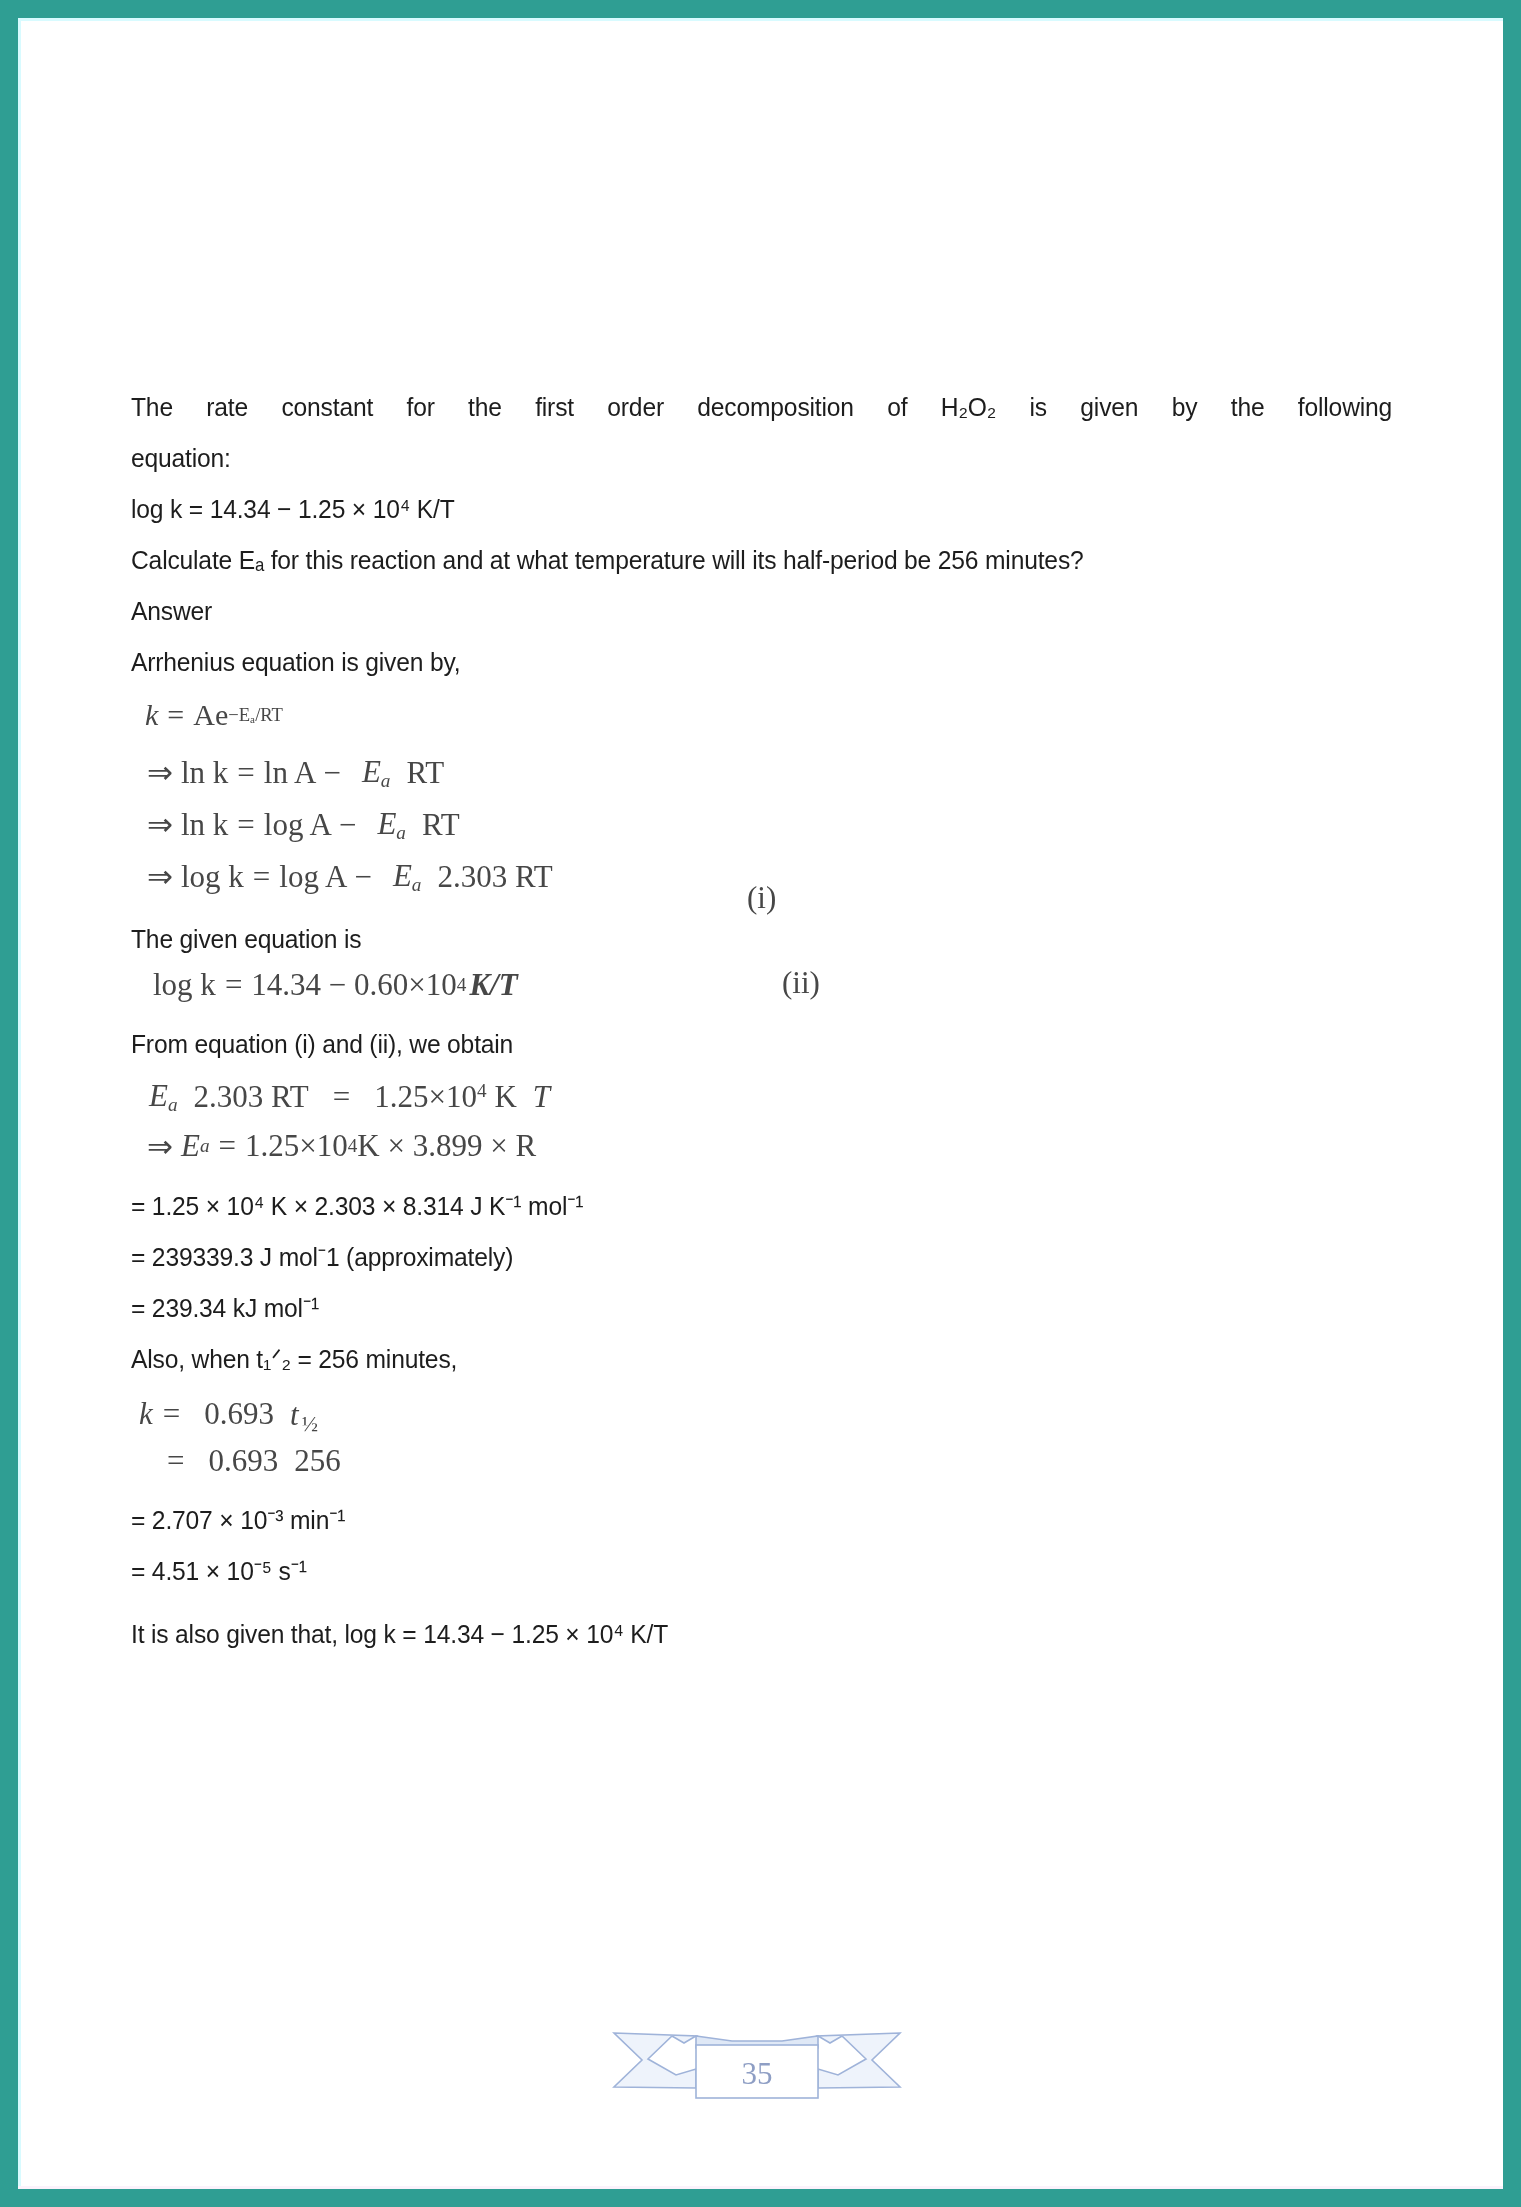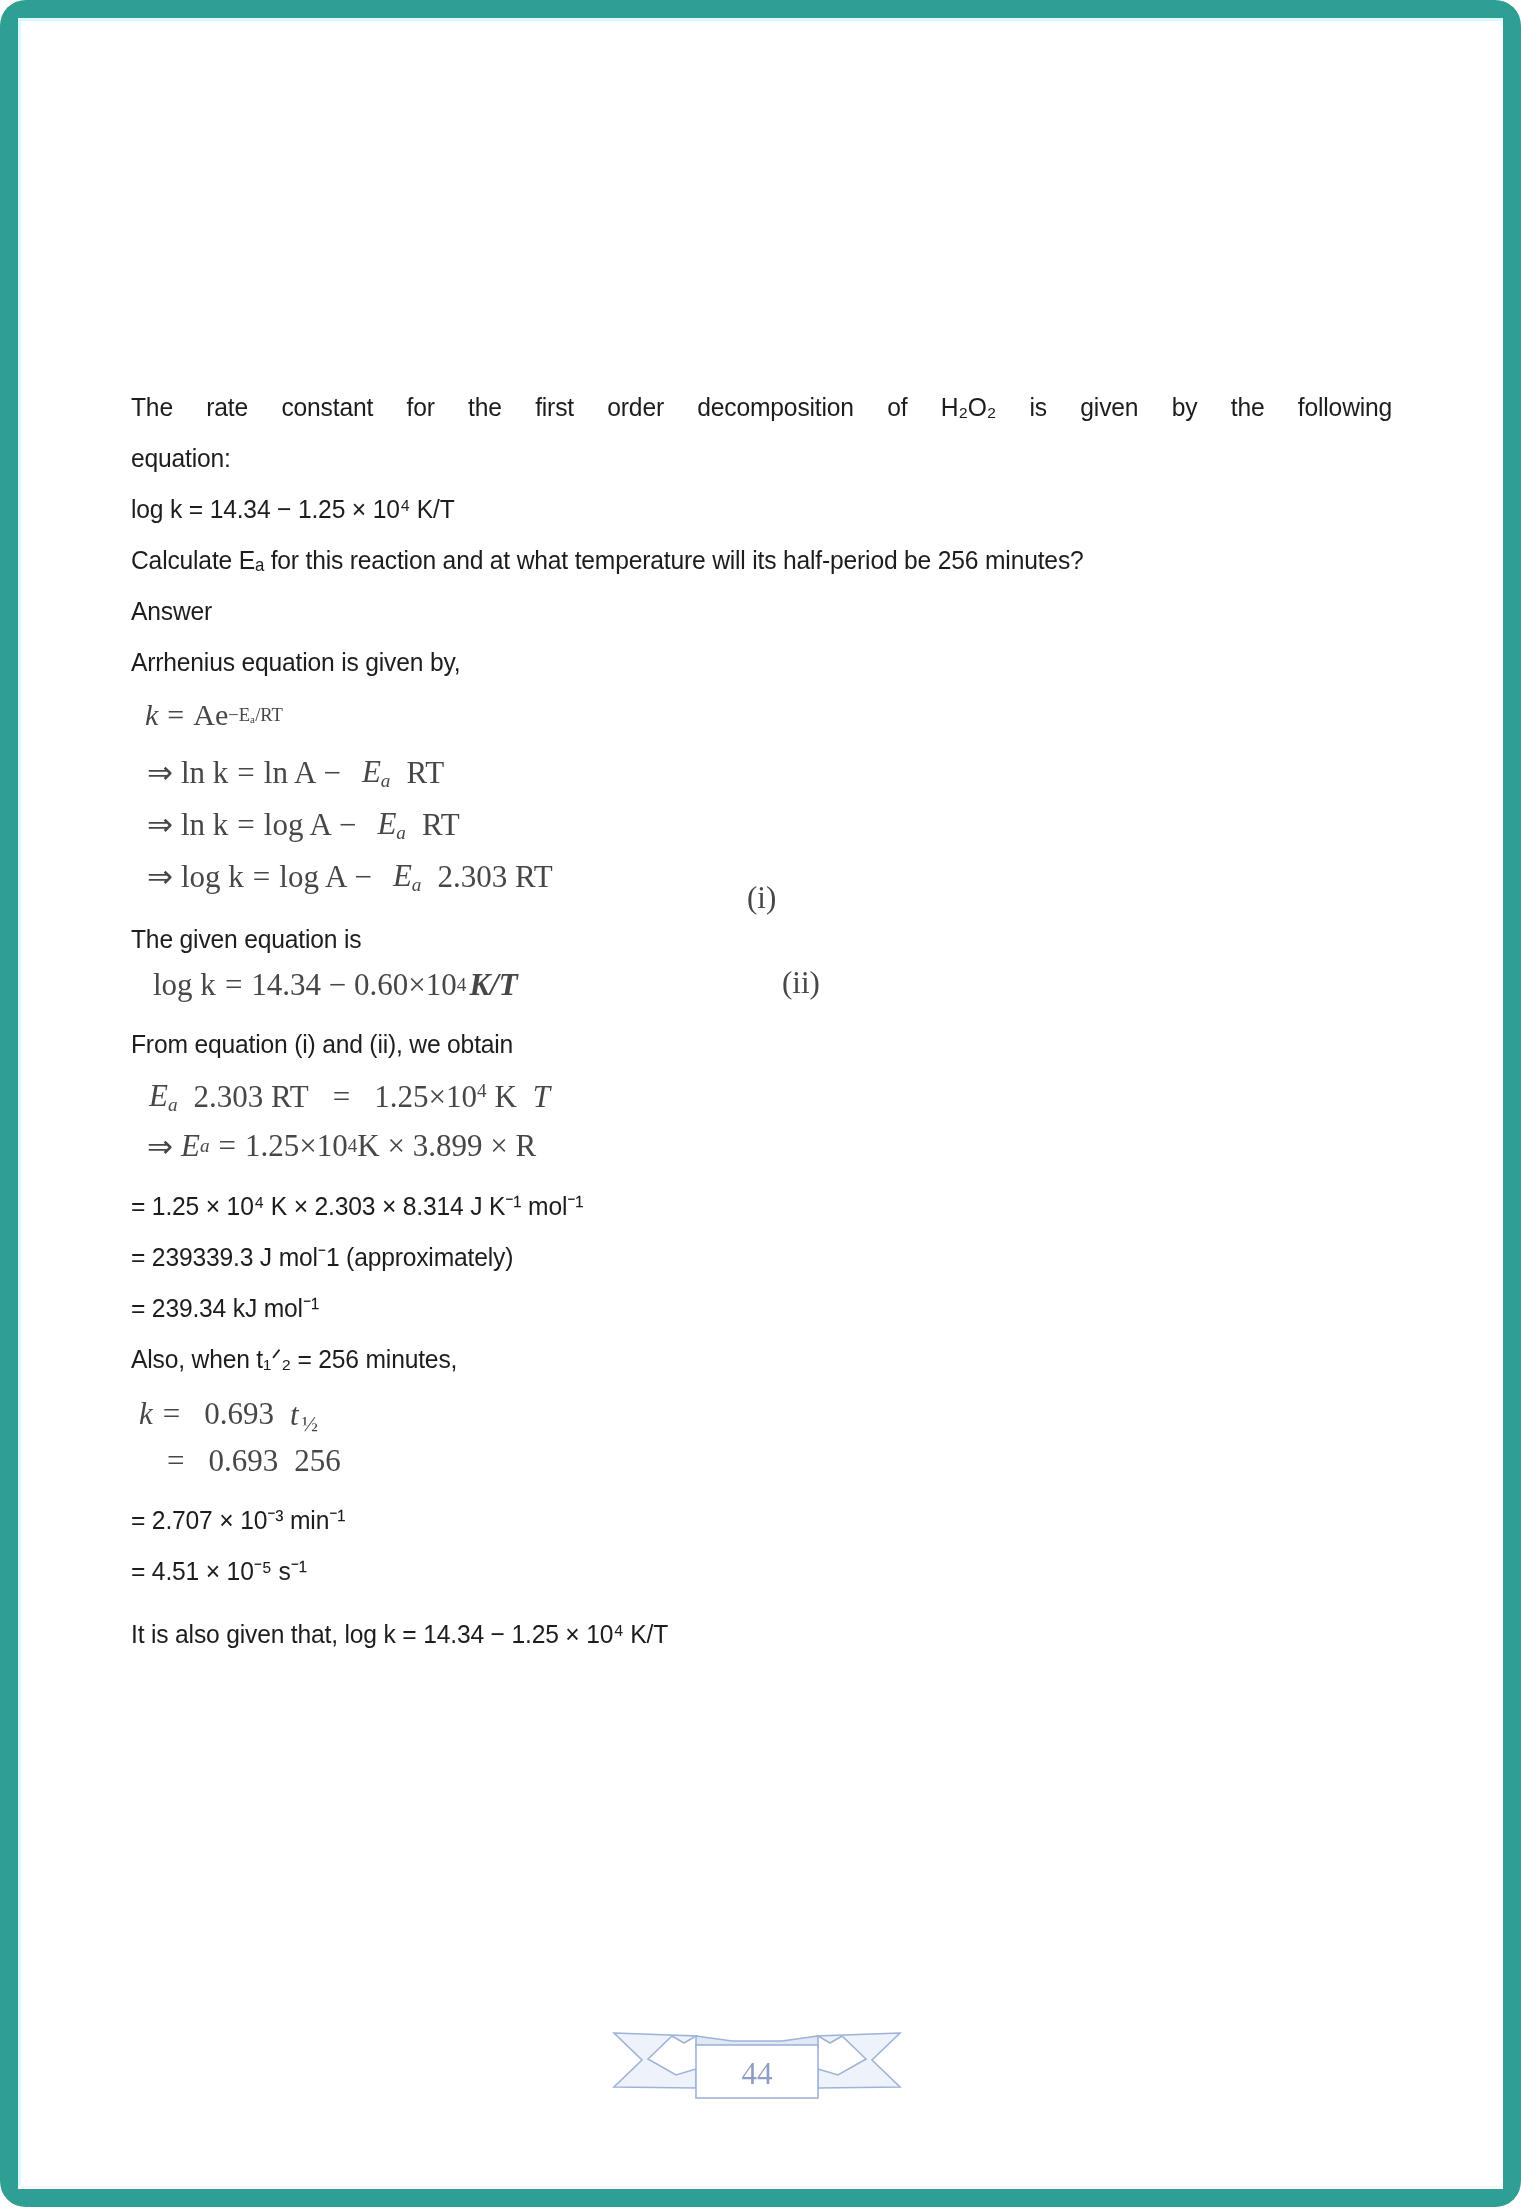--- a/index.html
+++ b/index.html
@@ -8,21 +8,20 @@
     background: #ffffff;
   }
   .page {
     position: relative;
     width: 1521px;
     height: 2207px;
     box-sizing: border-box;
     background: #ffffff;
     overflow: hidden;
     font-family: "Liberation Sans", sans-serif;
-    border-radius: 26px;
   }
   .page-border-top,
   .page-border-bottom,
   .page-border-left,
   .page-border-right {
     position: absolute;
     background: #2f9e93;
   }
   .page-border-top    { left: 0;  top: 0;    width: 1521px; height: 18px; }
   .page-border-bottom { left: 0;  bottom: 0; width: 1521px; height: 18px; }
@@ -306,16 +305,16 @@
 
   <div class="ribbon-wrap">
     <svg width="290" height="105" viewBox="0 0 290 105">
       <g fill="none" stroke="#9fb3d9" stroke-width="1.6">
         <path d="M2 30 L84 33 L72 40 L60 33 L36 56 L64 72 L84 66 L84 85 L2 84 L30 57 Z" fill="#eef3fb" stroke="#9fb3d9"></path>
         <path d="M288 30 L206 33 L218 40 L230 33 L254 56 L226 72 L206 66 L206 85 L288 84 L260 57 Z" fill="#eef3fb" stroke="#9fb3d9"></path>
         <path d="M84 33 L120 38 L170 38 L206 33 L206 45 L84 45 Z" fill="#dfe8f6" stroke="#9fb3d9"></path>
         <rect x="84" y="42" width="122" height="53" fill="#ffffff" stroke="#9fb3d9"></rect>
       </g>
     </svg>
-    <div class="ribbon-num">44</div>
+    <div class="ribbon-num">35</div>
   </div>
 
 </div>
 
 </body></html>

